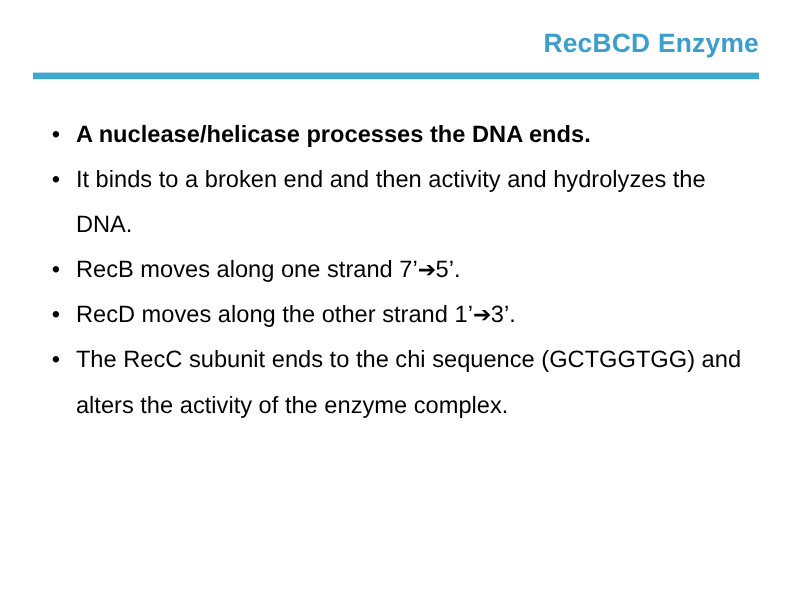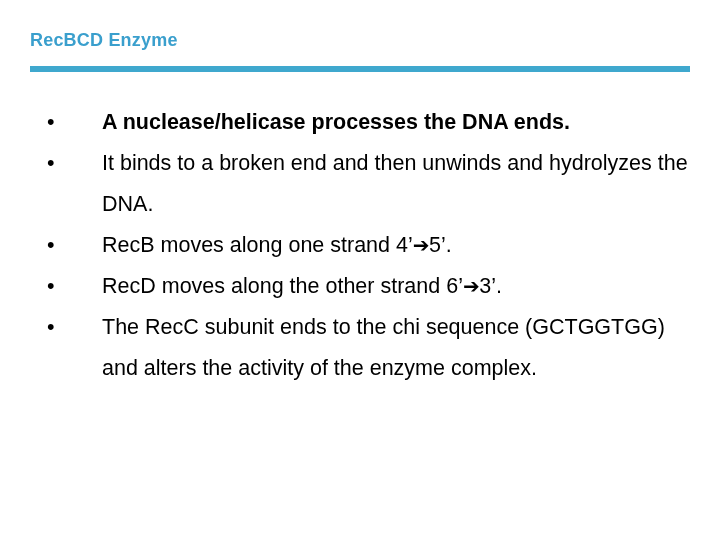--- a/index.html
+++ b/index.html
@@ -18,22 +18,22 @@
     width: 720px;
     height: 540px;
     background: #ffffff;
     box-sizing: border-box;
   }
   .slide-title {
     position: absolute;
     left: 30px;
     top: 24px;
     width: 660px;
-    text-align: left;
-    font-size: 18px;
+    text-align: right;
+    font-size: 24px;
     font-weight: bold;
     color: #3a9fcd;
     letter-spacing: 0.2px;
     line-height: 32px;
     white-space: nowrap;
   }
   .title-rule {
     position: absolute;
     left: 30px;
     top: 66px;
@@ -67,21 +67,20 @@
     top: 0;
     font-size: 21.5px;
     line-height: 41px;
     color: #000000;
   }
   li.bold-line .line-text {
     font-weight: bold;
   }
   .line-text {
     display: block;
-    margin-left: 33px;
   }
   .strong-inline {
     font-weight: normal;
   }
   .arrow-glyph {
     font-family: "DejaVu Sans", sans-serif;
     font-weight: bold;
     font-size: 20px;
     line-height: 41px;
     letter-spacing: -0.5px;
@@ -99,31 +98,31 @@
   <div class="body-block">
     <ul class="bullets">
 
       <li class="bold-line">
         <span class="bullet-mark">•</span>
         <span class="line-text">A nuclease/helicase processes the DNA ends.</span>
       </li>
 
       <li>
         <span class="bullet-mark">•</span>
-        <span class="line-text">It binds to a broken end and then unwinds and hydrolyzes the DNA.</span>
+        <span class="line-text">It binds to a broken end and then activity and hydrolyzes the DNA.</span>
       </li>
 
       <li>
         <span class="bullet-mark">•</span>
-        <span class="line-text"><span>RecB moves along one strand 4’</span><span class="arrow-glyph">➔</span><span>5’.</span></span>
+        <span class="line-text"><span>RecB moves along one strand 7’</span><span class="arrow-glyph">➔</span><span>5’.</span></span>
       </li>
 
       <li>
         <span class="bullet-mark">•</span>
-        <span class="line-text"><span>RecD moves along the other strand 6’</span><span class="arrow-glyph">➔</span><span>3’.</span></span>
+        <span class="line-text"><span>RecD moves along the other strand 1’</span><span class="arrow-glyph">➔</span><span>3’.</span></span>
       </li>
 
       <li>
         <span class="bullet-mark">•</span>
         <span class="line-text"><span>The RecC subunit ends to the </span><span class="strong-inline">chi</span><span> sequence (GCTGGTGG) and alters the activity of the enzyme complex.</span></span>
       </li>
 
     </ul>
   </div>
 

